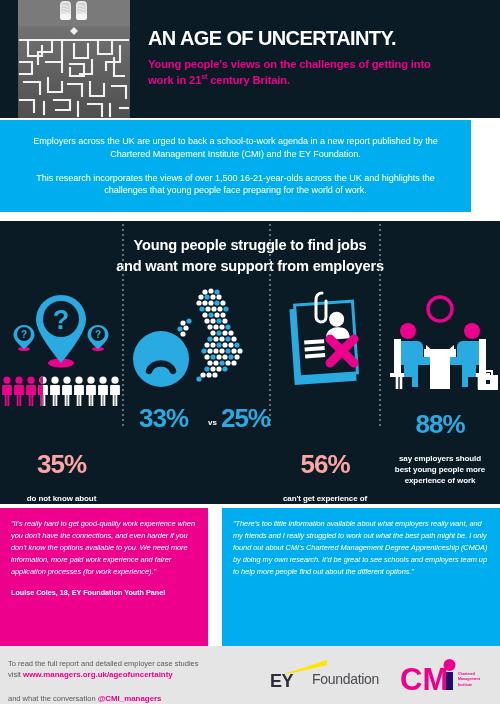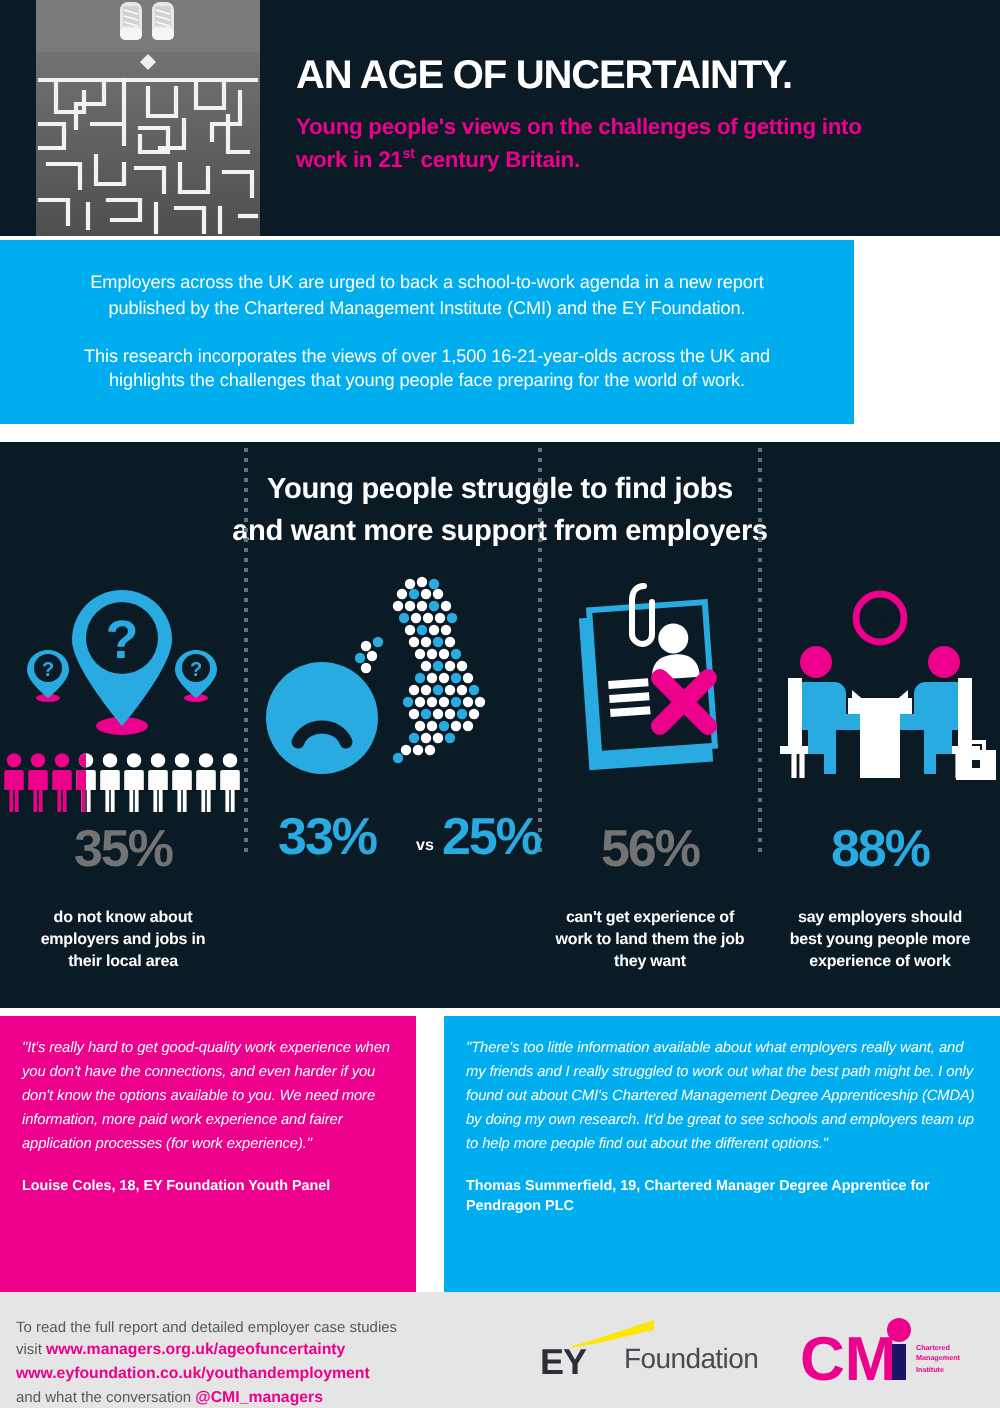--- a/index.html
+++ b/index.html
@@ -30,21 +30,21 @@
     letter-spacing:-0.6px; line-height:1; white-space:nowrap;
   }
   .sub-title {
     color:#ec008c; font-size:11.2px; font-weight:bold;
     line-height:1.32; margin-top:9px; letter-spacing:-0.15px;
   }
   .sub-title sup { font-size:7.2px; vertical-align:super; }
 
   
   .intro-band {
-    position:absolute; left:0; top:120px; width:427px; height:92px;
+    position:absolute; left:0; top:120px; width:471px; height:92px;
     background:#00aeef; color:#ffffff;
     display:flex; flex-direction:column; justify-content:center;
     align-items:center; padding:0 32px;
   }
   .intro-p {
     font-size:9.1px; line-height:1.42; text-align:center;
     letter-spacing:-0.05px;
   }
   .intro-p + .intro-p { margin-top:11px; }
 
@@ -74,21 +74,21 @@
   }
   .d1 { left:122px; }
   .d2 { left:269px; }
   .d3 { left:379px; }
 
   .art { position:relative; width:100%; }
   .stat-block { position:absolute; left:0; width:100%; text-align:center; }
   .big-num {
     font-size:26px; font-weight:bold; line-height:1; letter-spacing:-1px;
   }
-  .big-num.pink { color:#737373; }
+  .big-num.pink { color:#fca5a5;margin-top:40px; }
   .big-num.blue { color:#29abe2; }
   .caption {
     color:#ffffff; font-size:8px; font-weight:bold;
     line-height:1.38; margin-top:16px; letter-spacing:-0.1px;
   }
 
   
   .dual { display:flex; align-items:flex-start; justify-content:center; }
   .dual-col { text-align:center; }
   .dual-col.left { width:86px; }
@@ -467,28 +467,27 @@
   </div>
 </div>
 
 <div class="quote quote-pink">
   <div class="quote-text">"It's really hard to get good-quality work experience when you don't have the connections, and even harder if you don't know the options available to you. We need more information, more paid work experience and fairer application processes (for work experience)."</div>
   <div class="quote-attr">Louise Coles, 18, EY Foundation Youth Panel</div>
 </div>
 
 <div class="quote quote-blue">
   <div class="quote-text">"There's too little information available about what employers really want, and my friends and I really struggled to work out what the best path might be. I only found out about CMI's Chartered Management Degree Apprenticeship (CMDA) by doing my own research. It'd be great to see schools and employers team up to help more people find out about the different options."</div>
-  <div class="quote-attr">Thomas Summerfield, 19, Chartered Manager Degree Apprentice for Pendragon PLC</div>
 </div>
 
 <div class="footer">
   <div class="footer-text">
     <span class="plain">To read the full report and detailed employer case studies</span><br>
     <span class="plain">visit </span><b>www.managers.org.uk/ageofuncertainty</b><br>
-    <b>www.eyfoundation.co.uk/youthandemployment</b><br>
+    <br>
     <span class="plain">and what the conversation </span><b>@CMI_managers</b><br>
     
   </div>
 
   <div class="logos">
     <div class="ey-logo">
       <svg class="ey-swoosh" width="42" height="14" viewBox="0 0 42 14">
         <path d="M0 13 C12 10 28 4 41 0 L41 5 C28 8 12 12 0 14 Z" fill="#ffe600"></path>
       </svg>
       <div class="ey-letters">EY</div>

